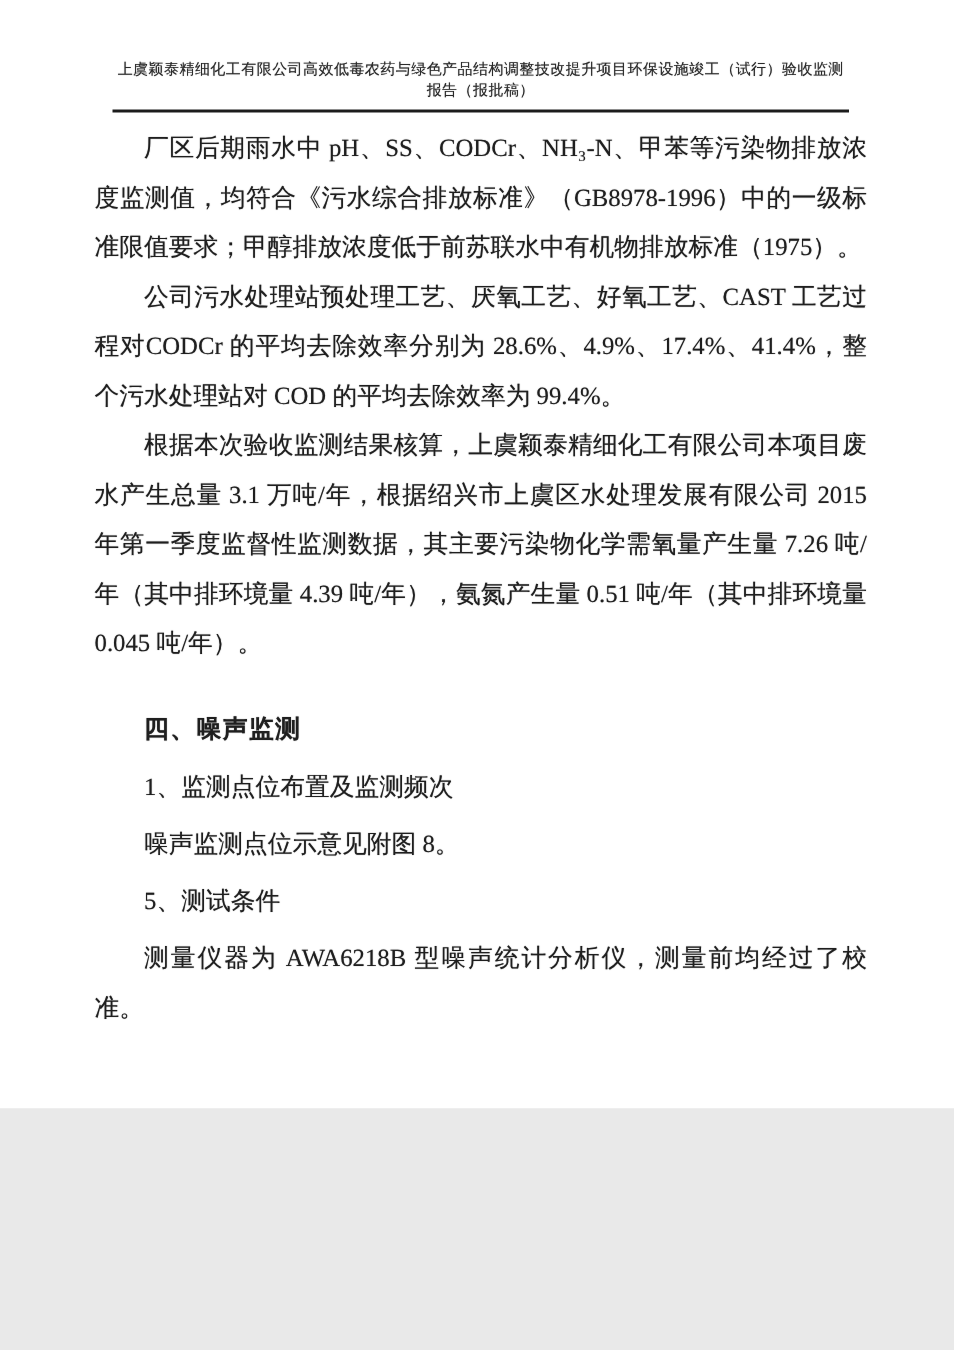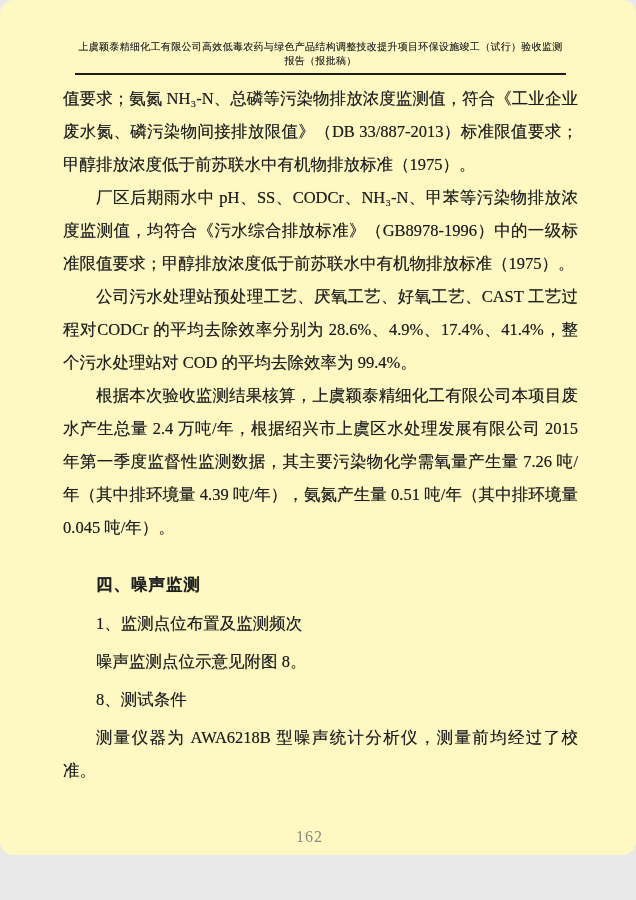--- a/index.html
+++ b/index.html
@@ -1,24 +1,23 @@
 <!DOCTYPE html>
 <html lang="zh"><head>
 <meta charset="utf-8">
 <style>
   html,body{margin:0;padding:0;background:#e9e9e9;}
   .page{
     position:relative;
-    width:636px;height:855px;
+    width:636px;height:739px;
     margin:0 auto;
-    background:#fef9c3;
+    background:#ffffff;
     font-family:"Liberation Serif","DejaVu Serif",serif;
     color:#1f1f1f;
     overflow:hidden;
-    border-radius:14px;
   }
   
   .running-head{
     position:absolute;
     left:75px;right:70px;top:40px;
     text-align:center;
     font-size:10px;
     line-height:14px;
     color:#2a2a2a;
     letter-spacing:0.3px;
@@ -68,27 +67,26 @@
   }
 </style>
 </head>
 <body>
 
 <div class="page">
 
   <div class="running-head">上虞颖泰精细化工有限公司高效低毒农药与绿色产品结构调整技改提升项目环保设施竣工（试行）验收监测报告（报批稿）</div>
 
   <div class="doc-body">
-    <p class="para">值要求；氨氮 NH₃-N、总磷等污染物排放浓度监测值，符合《工业企业废水氮、磷污染物间接排放限值》（DB 33/887-2013）标准限值要求；甲醇排放浓度低于前苏联水中有机物排放标准（1975）。</p>
     <p class="para indent">厂区后期雨水中 pH、SS、CODCr、NH₃-N、甲苯等污染物排放浓度监测值，均符合《污水综合排放标准》（GB8978-1996）中的一级标准限值要求；甲醇排放浓度低于前苏联水中有机物排放标准（1975）。</p>
     <p class="para indent">公司污水处理站预处理工艺、厌氧工艺、好氧工艺、CAST 工艺过程对CODCr 的平均去除效率分别为 28.6%、4.9%、17.4%、41.4%，整个污水处理站对 COD 的平均去除效率为 99.4%。</p>
-    <p class="para indent">根据本次验收监测结果核算，上虞颖泰精细化工有限公司本项目废水产生总量 2.4 万吨/年，根据绍兴市上虞区水处理发展有限公司 2015 年第一季度监督性监测数据，其主要污染物化学需氧量产生量 7.26 吨/年（其中排环境量 4.39 吨/年），氨氮产生量 0.51 吨/年（其中排环境量 0.045 吨/年）。</p>
+    <p class="para indent">根据本次验收监测结果核算，上虞颖泰精细化工有限公司本项目废水产生总量 3.1 万吨/年，根据绍兴市上虞区水处理发展有限公司 2015 年第一季度监督性监测数据，其主要污染物化学需氧量产生量 7.26 吨/年（其中排环境量 4.39 吨/年），氨氮产生量 0.51 吨/年（其中排环境量 0.045 吨/年）。</p>
     <h2 class="heading">四、噪声监测</h2>
     <p class="para indent sp">1、监测点位布置及监测频次</p>
     <p class="para indent sp">噪声监测点位示意见附图 8。</p>
-    <p class="para indent sp">8、测试条件</p>
+    <p class="para indent sp">5、测试条件</p>
     <p class="para indent sp">测量仪器为 AWA6218B 型噪声统计分析仪，测量前均经过了校准。</p>
   </div>
 
   <div class="footer-pageno">162</div>
 
 
 </div>
 
 </body></html>

